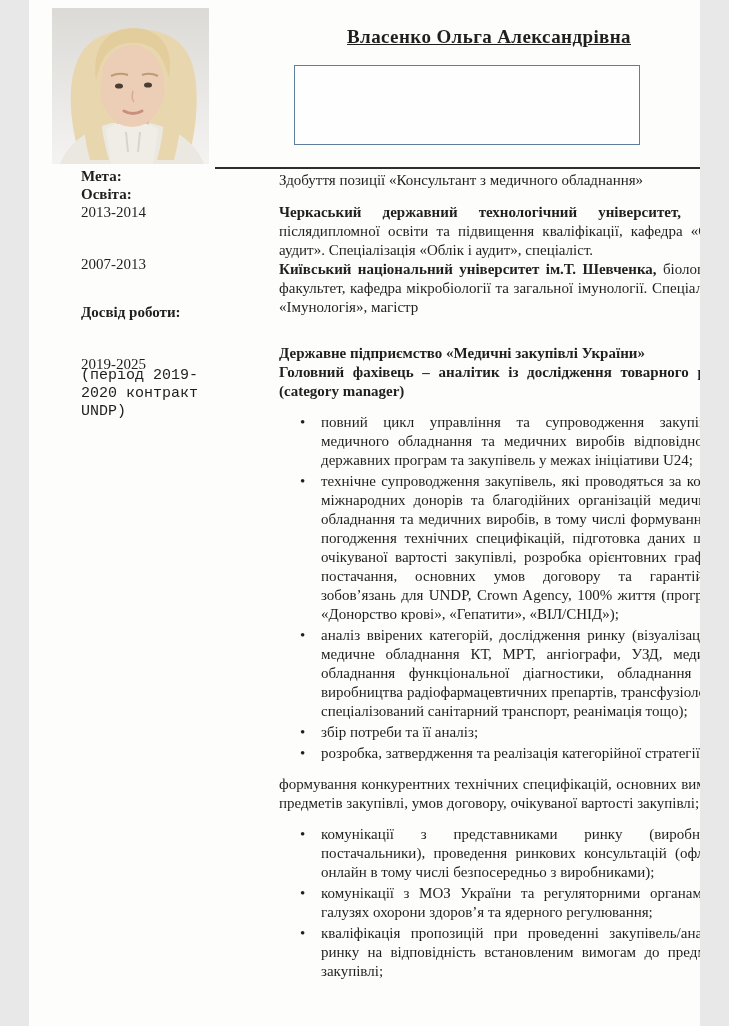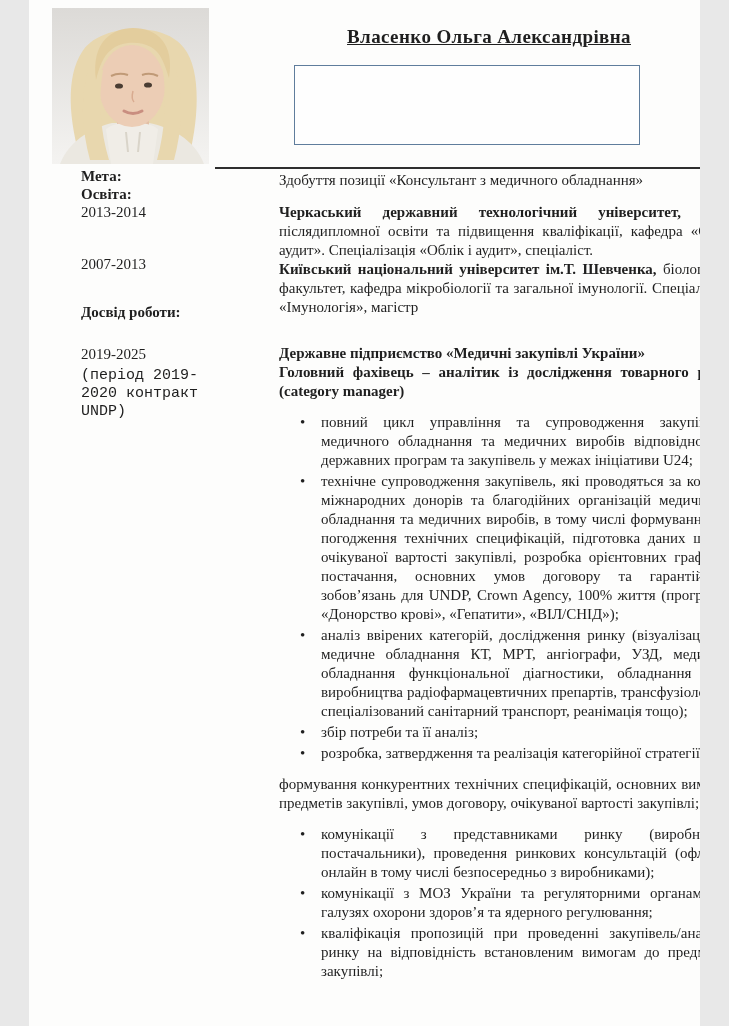--- a/index.html
+++ b/index.html
@@ -78,21 +78,21 @@
 
   <div class="contact-box"></div>
 
   <div class="rule"></div>
 
   <div class="side bold" style="top:167px">Мета:</div>
   <div class="side bold" style="top:185px">Освіта:</div>
   <div class="side" style="top:203px">2013-2014</div>
   <div class="side" style="top:255px">2007-2013</div>
   <div class="side bold" style="top:303px">Досвід роботи:</div>
-  <div class="side" style="top:345px">2019-2025</div>
+  <div class="side" style="top:355px">2019-2025</div>
   <div class="side note" style="top:367px">(період 2019-2020 контракт UNDP)</div>
 
   <div class="main">
     <p class="objective">Здобуття позиції «Консультант з медичного обладнання»</p>
 
     <p class="edu"><strong>Черкаський державний технологічний університет,</strong> <span>центр післядипломної освіти та підвищення кваліфікації, кафедра «Облік, аудит».  Спеціалізація «Облік і аудит», спеціаліст.</span></p>
 
     <p class="edu"><strong>Київський національний університет ім.Т. Шевченка,</strong> <span>біологічний факультет, кафедра мікробіології та загальної імунології. Спеціалізація «Імунологія», магістр</span></p>
 
     <p class="employer">Державне підприємство «Медичні закупівлі України»</p>

